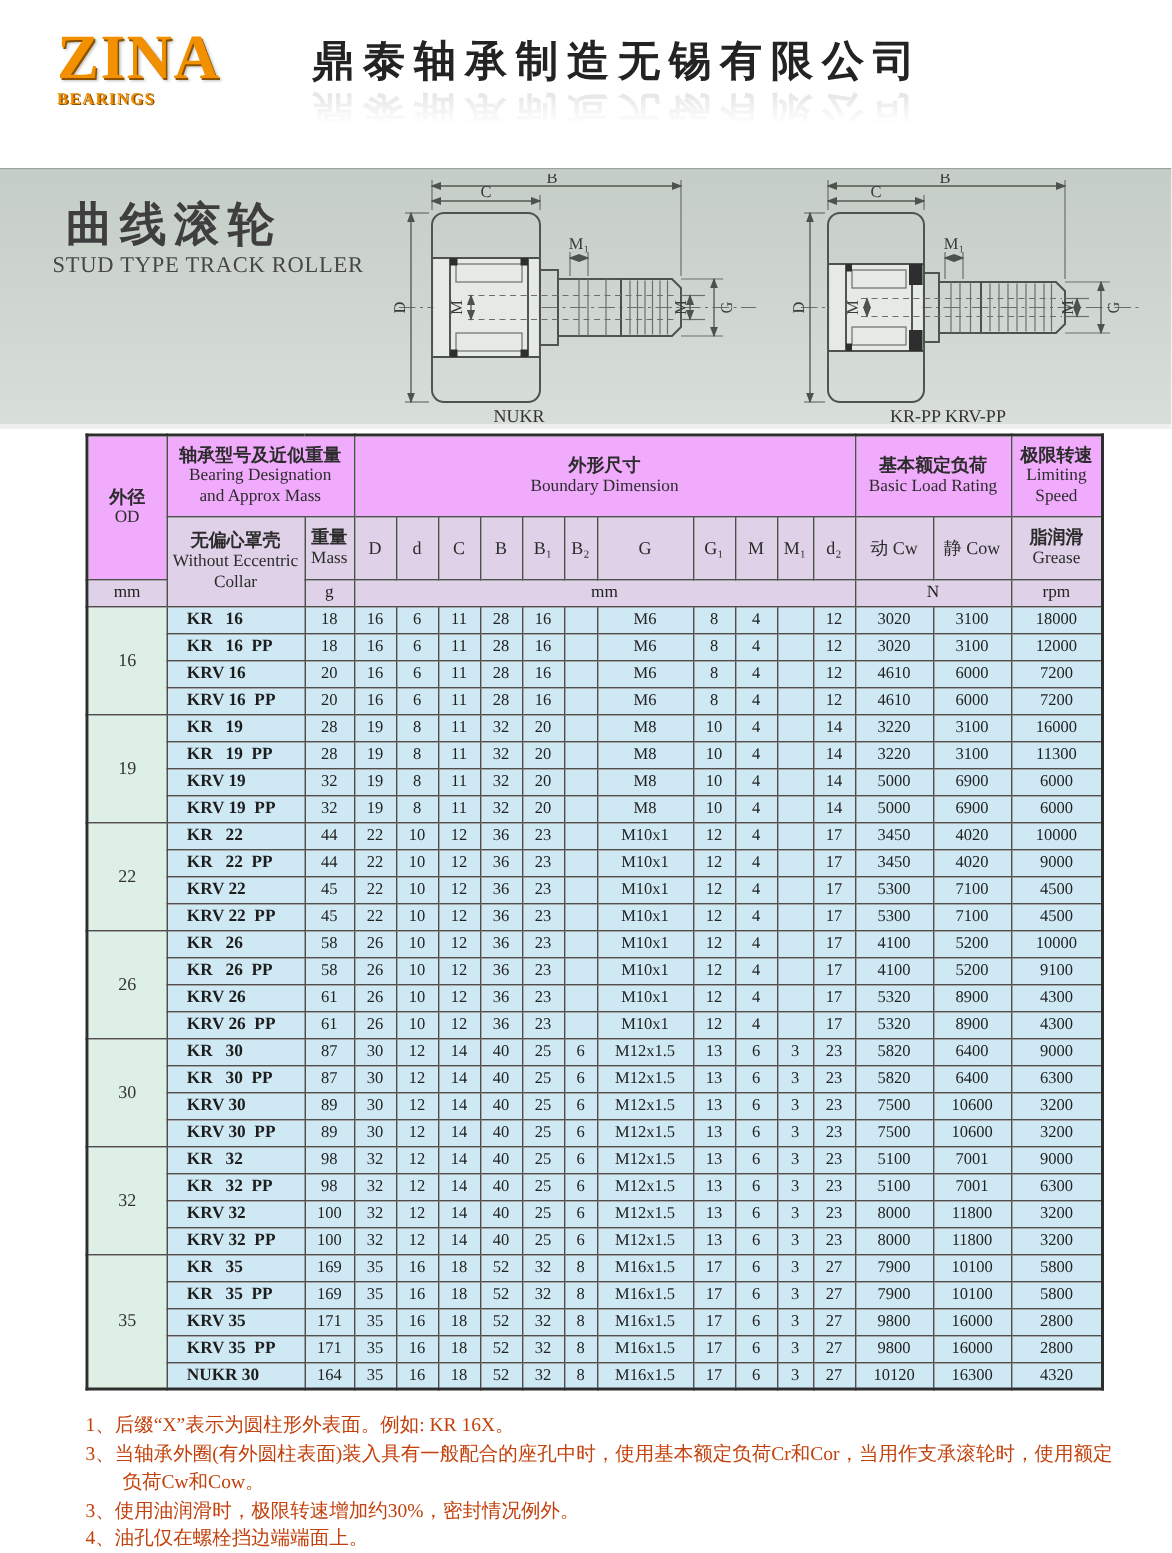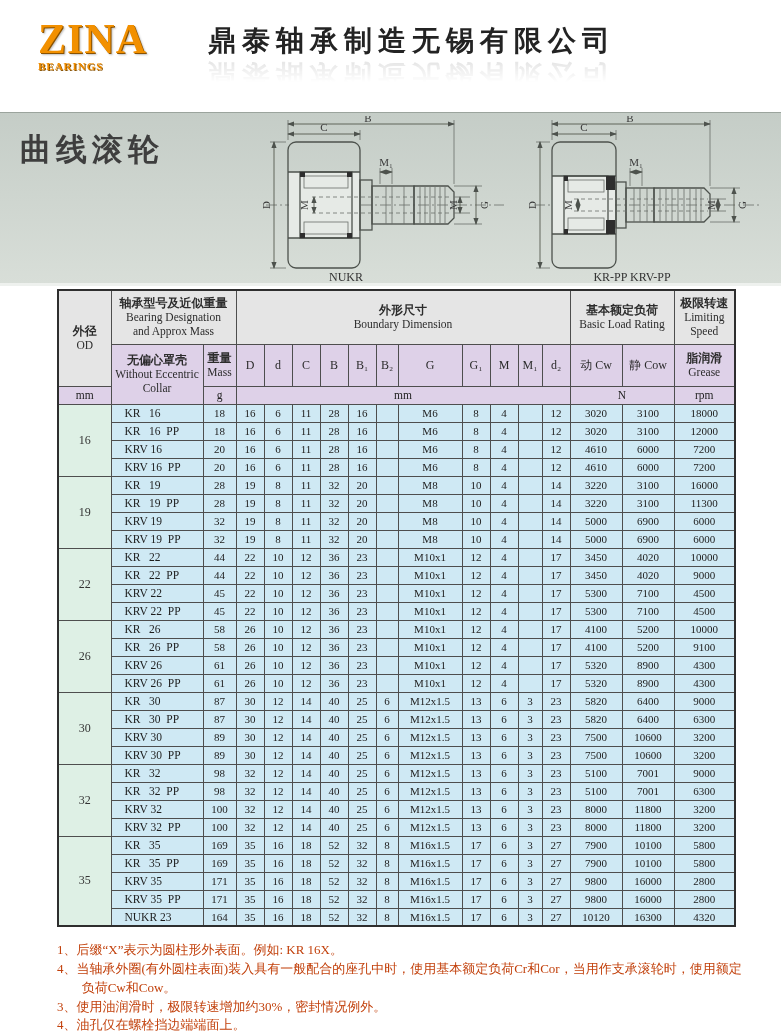--- a/index.html
+++ b/index.html
@@ -24,69 +24,70 @@
   .company { position:absolute; left:208px; top:22px; font-size:28px; font-weight:bold;
     letter-spacing:6px; color:#232323; white-space:nowrap; }
   .company-reflect { position:absolute; left:208px; top:56px; font-size:28px; font-weight:bold;
     letter-spacing:6px; color:#232323; white-space:nowrap;
     transform:scaleY(-1); opacity:.16; filter:blur(.4px);
     -webkit-mask-image:linear-gradient(to top, rgba(0,0,0,.9), transparent 70%); }
   
   .banner { position:absolute; top:112px; left:0; width:781px; height:170px;
     background:linear-gradient(#c5cdc7, #d8ded8);
     border-top:1px solid #9ba49d; border-bottom:3px solid #eef1ee; }
-  .banner-title-cn { position:absolute; left:20px; top:16px; font-size:31px; font-weight:bold;
+  .banner-title-cn { position:absolute; left:44px; top:16px; font-size:31px; font-weight:bold;
     color:#3e3e3e; letter-spacing:5px; }
   .banner-title-en { position:absolute; left:35px; top:56px; font-size:15px; color:#474747; letter-spacing:.5px; }
   .drawing { position:absolute; top:3px; }
   .drawing.left { left:258px; }
   .drawing.right { left:528px; }
   .drawing svg { display:block; }
   .dwg-line { stroke:#4d524d; stroke-width:1.3; fill:none; }
   .dwg-thin { stroke:#6a6f6a; stroke-width:.8; fill:none; }
   .dwg-dim  { stroke:#55594f; stroke-width:.9; fill:none; }
   .dwg-text { font-family:"Liberation Serif", serif; font-size:11px; fill:#3a3a3a; }
   .dwg-cap  { font-family:"Liberation Serif", serif; font-size:12px; fill:#333; }
   
   .spec-table { position:absolute; left:57px; top:289px; width:677px;
     border-collapse:collapse; table-layout:fixed;
     border:2px solid #2e2e2e; }
   .spec-table th, .spec-table td { border:1px solid #4e4e4e; padding:0; overflow:hidden; }
   .spec-table th { font-weight:normal; }
-  .hdr-cream { background:#e5e5e5; }
+  .hdr-cream { background:#f0abfc; }
   .hdr-lav   { background:#ded1e8; }
   .cn  { font-size:12px; font-weight:bold; color:#2c2c2c; line-height:1.25; }
   .en  { font-size:11.5px; color:#2c2c2c; line-height:1.2; }
   .dim-th { font-size:12px; color:#2b2b2b; }
   .unit-row th { font-size:11.5px; height:17px;margin-top:44px; }
   .row1 { height:54px; }
   .row2 { height:42px;margin-left:29px; }
   .spec-table tr.data { height:18px; }
   .spec-table td.od { background:#def0e5; text-align:center; font-size:12px; color:#333; }
   .spec-table td.model { background:#cfe9f4; text-align:left; padding-left:13px;
-    font-size:11.5px; font-weight:normal; color:#1d1d1d; white-space:pre; }
+    font-size:11.5px; font-weight:bold; color:#1d1d1d; white-space:pre; }
   .spec-table td.num { background:#cfe9f4; text-align:center; font-size:11px; color:#222; }
   
   .notes { position:absolute; left:57px; top:941px; width:690px; color:#c2410c; }
   .note { font-size:13px; line-height:1.45; padding-left:1.9em; text-indent:-1.9em; }
 </style>
 </head>
 <body>
 
 <div class="page-header">
   <div class="logo">
     <div class="logo-zina">ZINA</div>
     <div class="logo-bearings">BEARINGS</div>
   </div>
   <div class="company">鼎泰轴承制造无锡有限公司</div>
   <div class="company-reflect">鼎泰轴承制造无锡有限公司</div>
 </div>
 
 <div class="banner">
   <div class="banner-title-cn">曲线滚轮</div>
+  <div class="banner-title-en">STUD TYPE TRACK ROLLER</div>
 
   <div class="drawing left">
     <svg width="254" height="168" viewBox="0 0 254 168">
       <defs>
         <pattern id="hatchA" width="5" height="5" patternTransform="rotate(45)" patternUnits="userSpaceOnUse">
           <line x1="0" y1="0" x2="0" y2="5" stroke="#6b706b" stroke-width="1"></line>
         </pattern>
         <marker id="arwA" markerWidth="8" markerHeight="6" refX="7" refY="3" orient="auto-start-reverse">
           <path d="M0,0 L8,3 L0,6 z" fill="#4d524d"></path>
         </marker>
@@ -826,21 +827,21 @@
         <td class="num">M16x1.5</td>
         <td class="num">17</td>
         <td class="num">6</td>
         <td class="num">3</td>
         <td class="num">27</td>
         <td class="num">9800</td>
         <td class="num">16000</td>
         <td class="num">2800</td>
       </tr>
       <tr class="data">
-        <td class="model">NUKR 23</td>
+        <td class="model">NUKR 30</td>
         <td class="num">164</td>
         <td class="num">35</td>
         <td class="num">16</td>
         <td class="num">18</td>
         <td class="num">52</td>
         <td class="num">32</td>
         <td class="num">8</td>
         <td class="num">M16x1.5</td>
         <td class="num">17</td>
         <td class="num">6</td>
@@ -848,16 +849,16 @@
         <td class="num">27</td>
         <td class="num">10120</td>
         <td class="num">16300</td>
         <td class="num">4320</td>
       </tr>
     </tbody>
 </table>
 
 <div class="notes">
     <div class="note">1、后缀“X”表示为圆柱形外表面。例如:  KR 16X。</div>
-    <div class="note">4、当轴承外圈(有外圆柱表面)装入具有一般配合的座孔中时，使用基本额定负荷Cr和Cor，当用作支承滚轮时，使用额定负荷Cw和Cow。</div>
+    <div class="note">3、当轴承外圈(有外圆柱表面)装入具有一般配合的座孔中时，使用基本额定负荷Cr和Cor，当用作支承滚轮时，使用额定负荷Cw和Cow。</div>
     <div class="note">3、使用油润滑时，极限转速增加约30%，密封情况例外。</div>
     <div class="note">4、油孔仅在螺栓挡边端端面上。</div>
   </div>
 
 </body></html>

